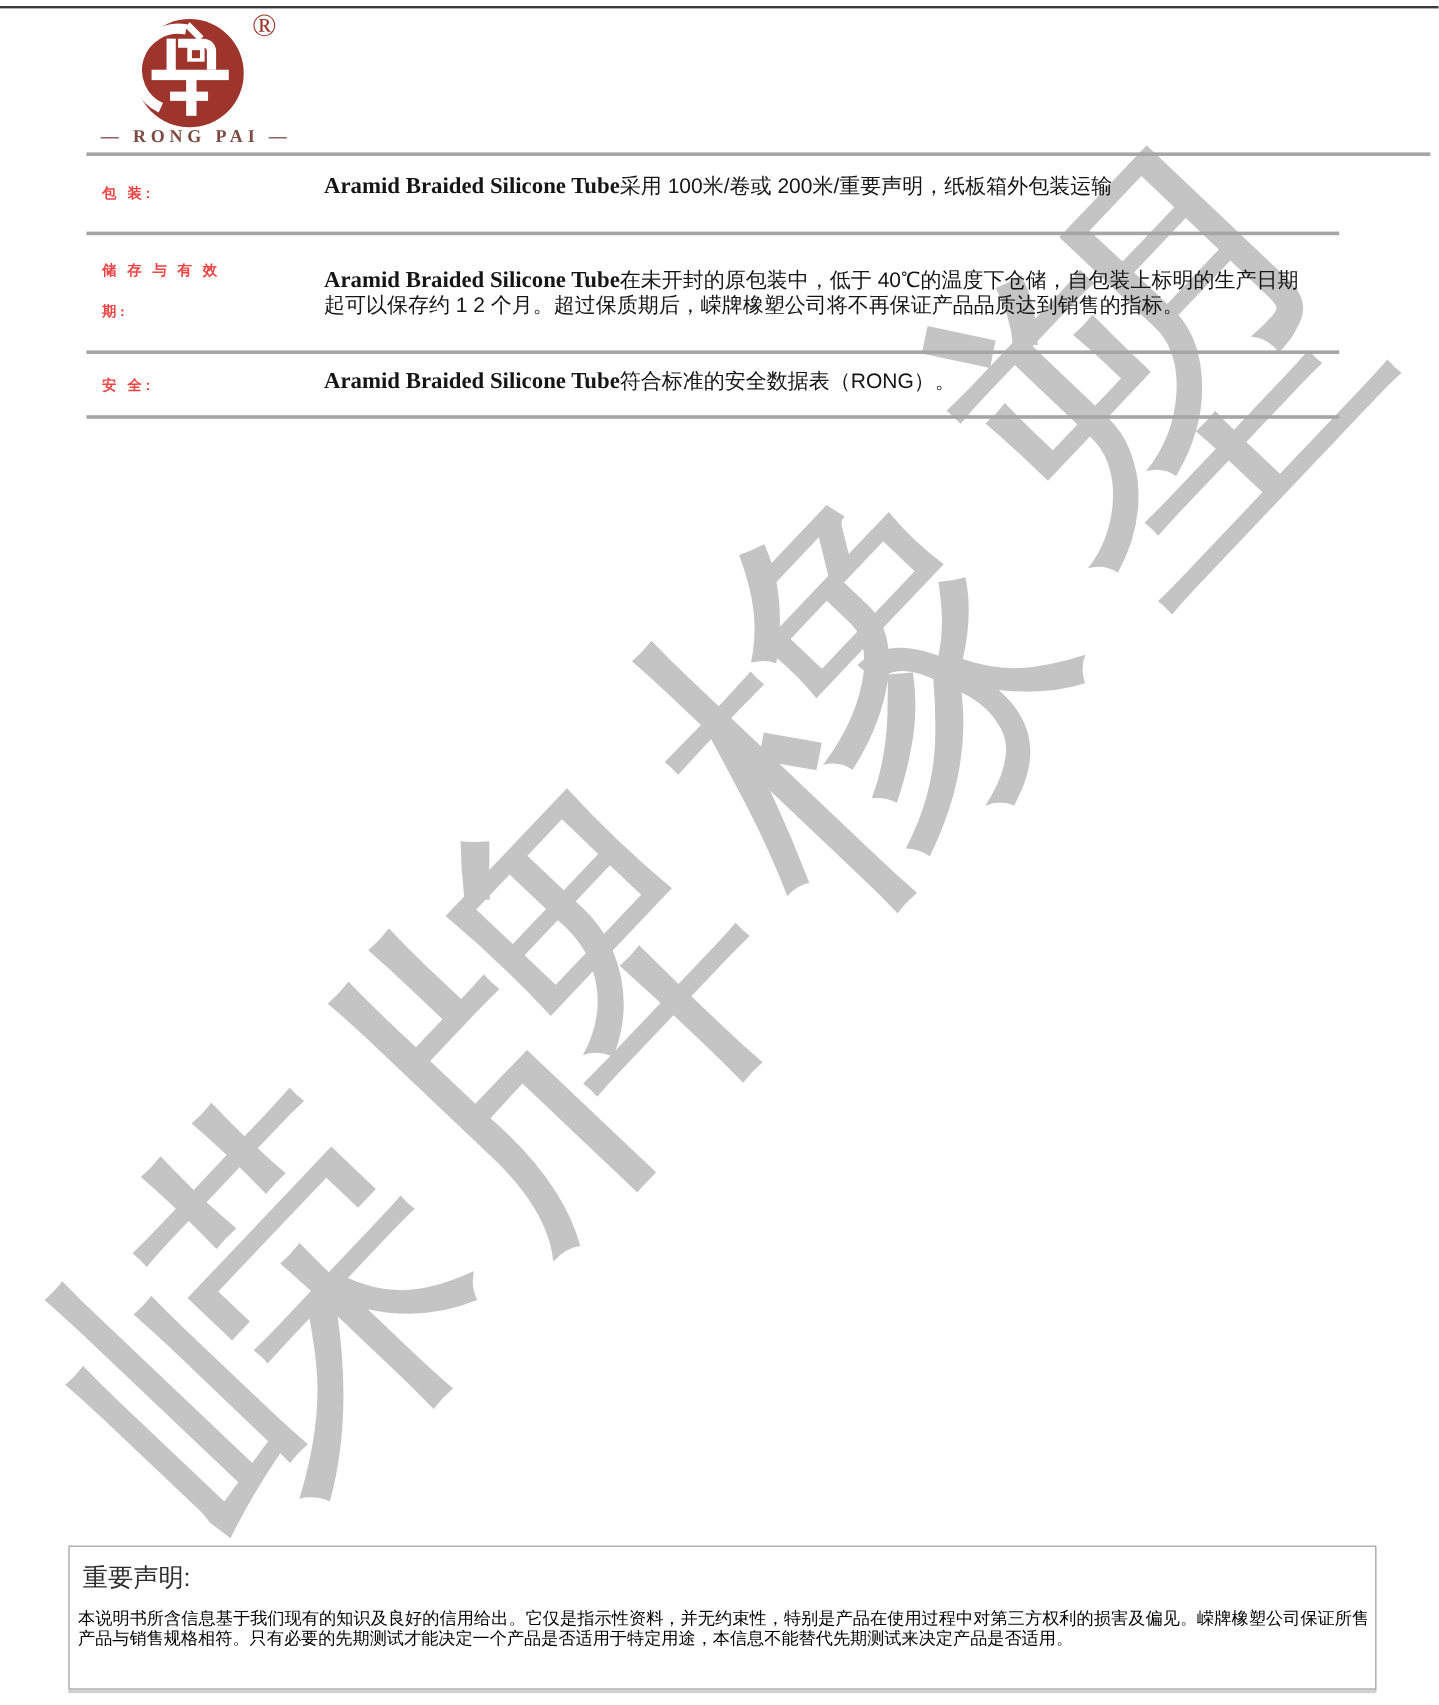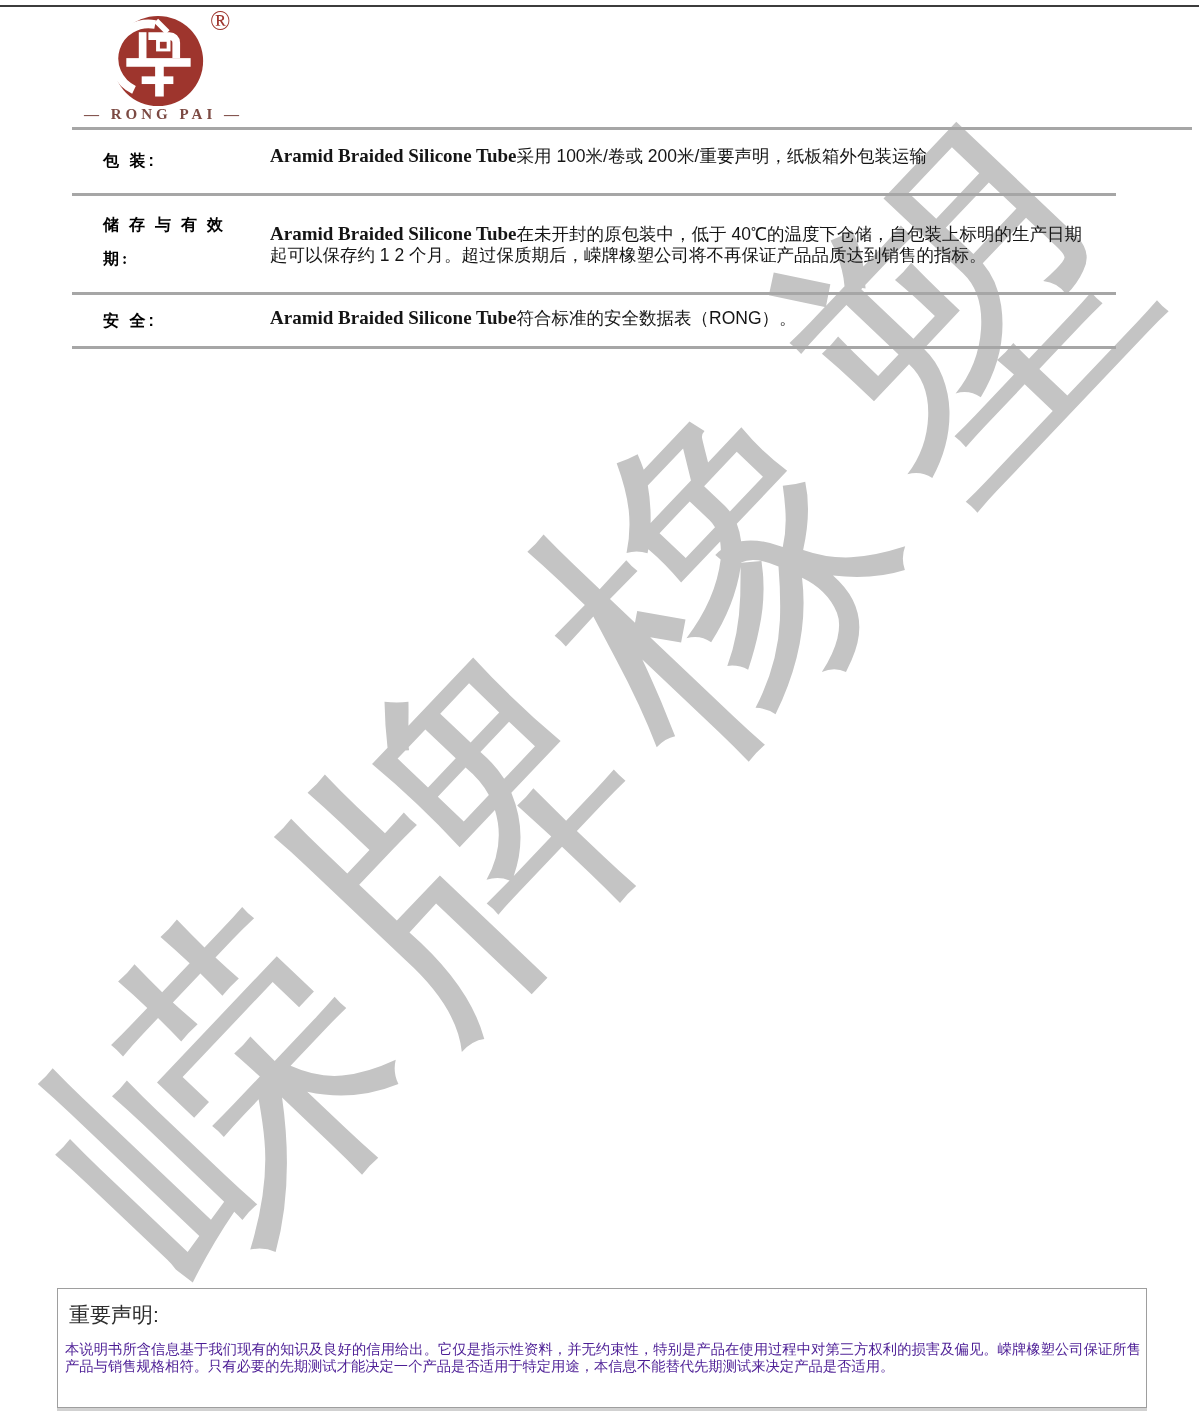--- a/index.html
+++ b/index.html
@@ -58,26 +58,26 @@
 
   
   .spec-table { position: absolute; left: 72px; top: 0; width: 1056px; z-index: 2; }
   .rule { position: absolute; left: 0; height: 3px; background: #a6a6a6; }
   .rule-a { top: 127px; width: 1120px; }
   .rule-b { top: 193px; width: 1044px; }
   .rule-c { top: 292px; width: 1044px; }
   .rule-d { top: 346px; width: 1044px; }
 
   .row-label {
-    position: absolute; left: 31px;
+    position: absolute; left: 13px;
     width: 124px;
-    font-size: 16px; font-weight: bold;
+    font-size: 12px; font-weight: bold;
     letter-spacing: 3px;
     line-height: 34px;
-    color: #000000;
+    color: #ef4444;
   }
   .row-content {
     position: absolute; left: 198px;
     width: 822px;
     font-size: 17.5px;
     line-height: 21px;
     color: #151515;
   }
   .row-content .en {
     font-family: "Liberation Serif", serif;
@@ -104,21 +104,21 @@
   }
   .footer-title {
     position: absolute; left: 11px; top: 12px;
     font-size: 21px; color: #2d2d2d;
   }
   .footer-body {
     position: absolute; left: 7px; top: 52px;
     width: 1076px;
     font-size: 14.3px;
     line-height: 16.5px;
-    color: #4c1d95;
+    color: #000000;
     text-align: justify;
   }
 </style>
 </head>
 <body>
 
 <div class="page">
 
   <div class="top-rule"></div>
 

